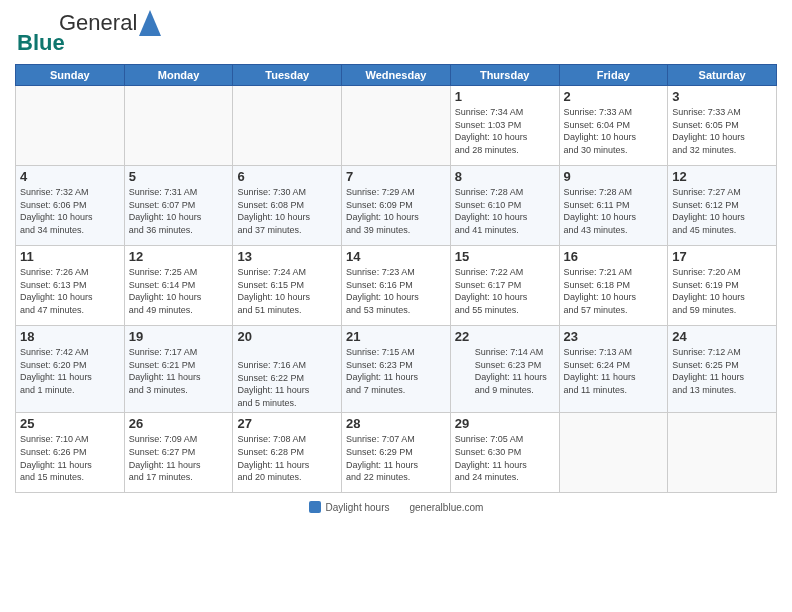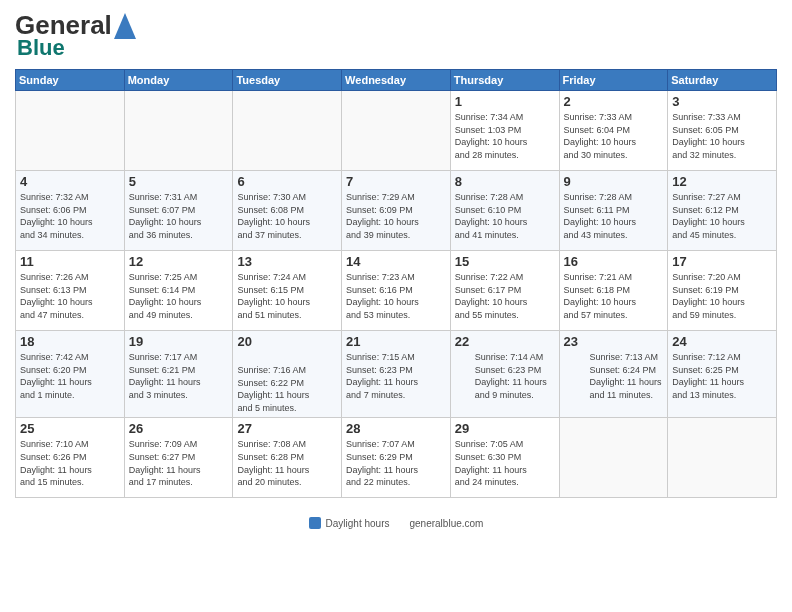--- a/index.html
+++ b/index.html
@@ -42,21 +42,21 @@
       width: 100%;
       border-collapse: collapse;
       table-layout: fixed;
     }
     thead th {
       background-color: #3a7abf;
       color: #fff;
       font-size: 11px;
       font-weight: bold;
       padding: 4px 3px;
-      text-align: left;
+      text-align: center;
       border: 1px solid #2a5a9f;
     }
     tbody td {
       border: 1px solid #ccc;
       vertical-align: top;
       padding: 3px 4px;
       font-size: 9.5px;
       color: #333;
       height: 80px;
     }
@@ -78,21 +78,21 @@
     tbody tr:nth-child(odd) td {
       background-color: #fff;
     }
     .empty {
       background-color: #f9f9f9 !important;
     }
     .footer {
       display: flex;
       justify-content: center;
       align-items: center;
-      margin-top: 19px;
+      margin-top: 8px;
       gap: 20px;
       font-size: 10px;
       color: #555;
     }
     .footer-item {
       display: flex;
       align-items: center;
       gap: 5px;
     }
     .legend-box {
@@ -103,21 +103,21 @@
     }
   </style>
 </head>
 <body>
 
 <div class="page">
   <div class="header">
     <div class="logo-wrapper">
       <div>
         <div style="display:flex; align-items:center; gap:2px;">
-          <span style="font-size:26px; font-weight:bold; color:#333;">General</span>
+          <span style="font-size:22px; font-weight:normal; color:#333;margin-left:44px;">General</span>
           <svg width="22" height="26" viewBox="0 0 22 26">
             <polygon points="0,26 11,0 22,26" fill="#3a7abf"></polygon>
           </svg>
         </div>
         <div style="font-size:22px; font-weight:bold; color:#0f766e; margin-top:-6px; margin-left:2px;">Blue</div>
       </div>
     </div>
   </div>
 
   <table>
@@ -293,21 +293,21 @@
           </td>
           <td>
             <span class="day-number">22</span>
             <div class="day-info" style="white-space: pre-line; margin-left: 20px;">Sunrise: 7:14 AM
 Sunset: 6:23 PM
 Daylight: 11 hours
 and 9 minutes.</div>
           </td>
           <td>
             <span class="day-number">23</span>
-            <div class="day-info" style="white-space: pre-line; margin-left: 26px;">Sunrise: 7:13 AM
+            <div class="day-info" style="white-space: pre-line;">Sunrise: 7:13 AM
 Sunset: 6:24 PM
 Daylight: 11 hours
 and 11 minutes.</div>
           </td>
           <td>
             <span class="day-number">24</span>
             <div class="day-info" style="white-space: pre-line;">Sunrise: 7:12 AM
 Sunset: 6:25 PM
 Daylight: 11 hours
 and 13 minutes.</div>

